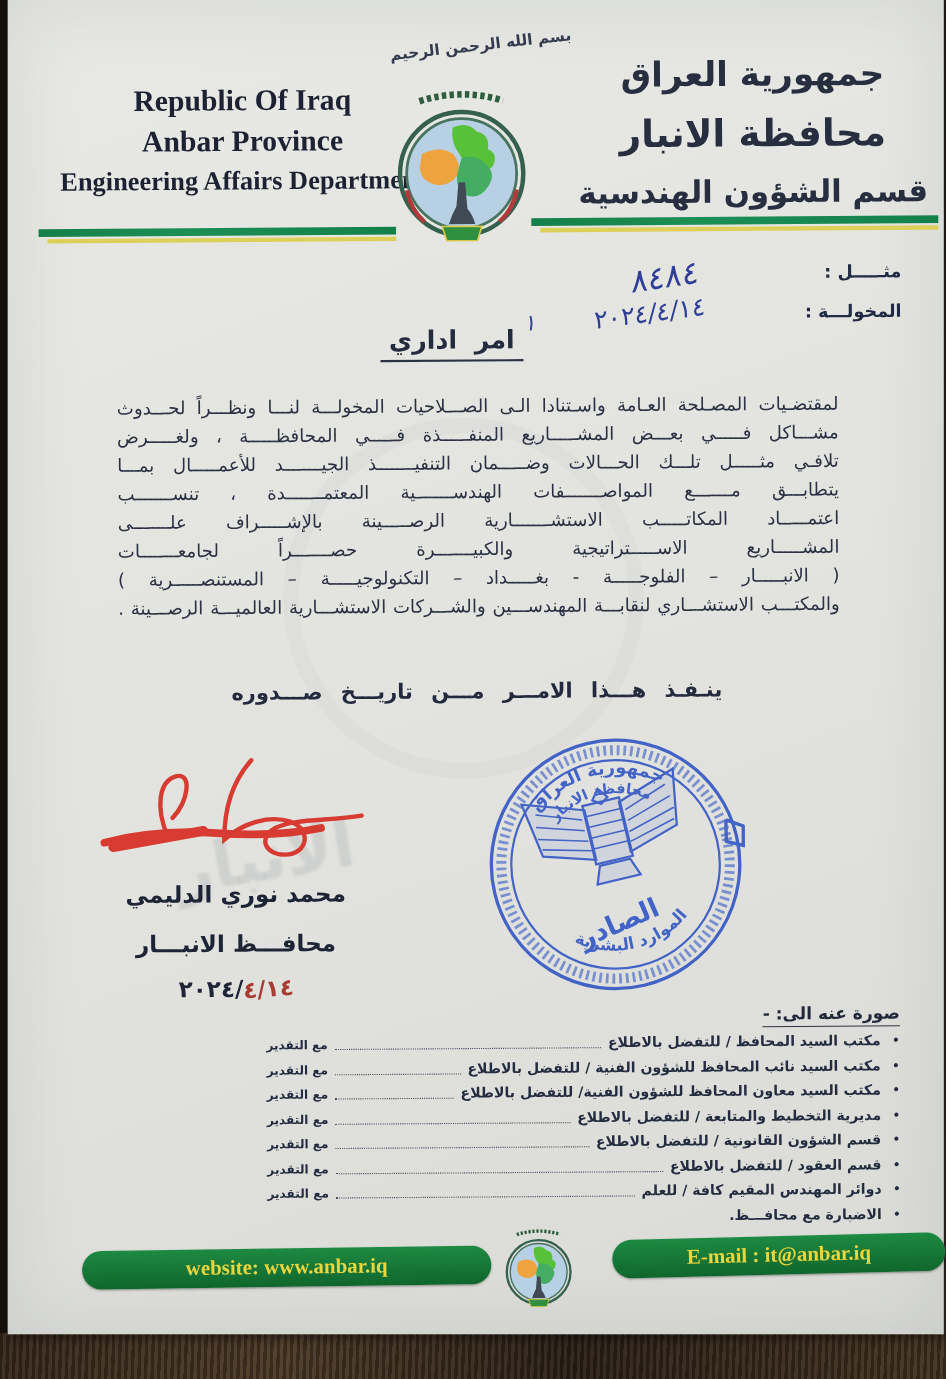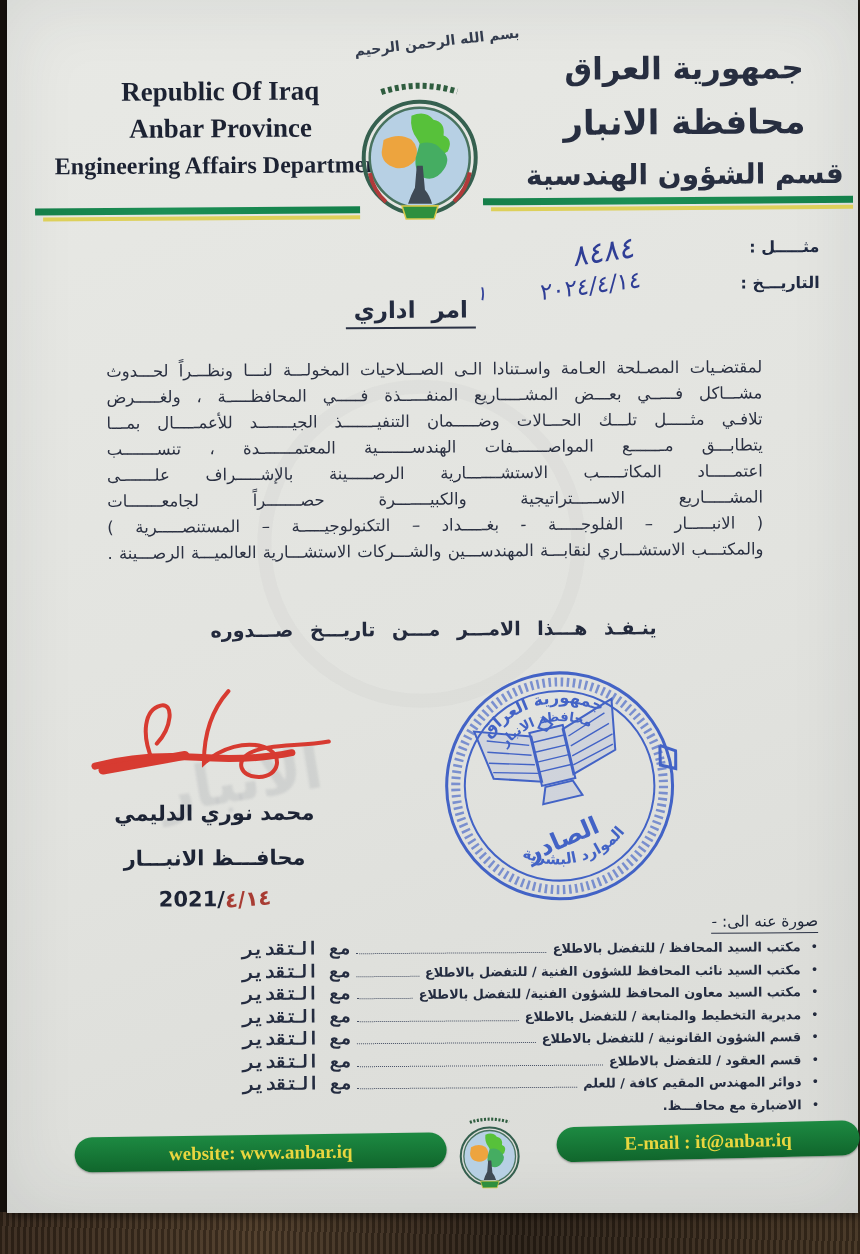--- a/index.html
+++ b/index.html
@@ -74,28 +74,28 @@
     transform:rotate(-13deg);opacity:.88;mix-blend-mode:multiply;}
 
   
   .wmark{position:absolute;left:150px;top:745px;font-size:58px;font-weight:bold;direction:rtl;
     color:rgba(110,115,128,.15);transform:rotate(-9deg);filter:blur(1px);pointer-events:none;}
   .wring{position:absolute;left:250px;top:380px;width:300px;height:300px;border-radius:50%;
     border:14px solid rgba(150,152,162,.07);pointer-events:none;}
 
   
   .dist-head-wrap{position:absolute;left:0;top:914px;width:808px;text-align:right;direction:rtl;}
-  .dist-head{display:inline-block;font-size:15.5px;font-weight:normal;color:#20283a;
+  .dist-head{display:inline-block;font-size:15.5px;font-weight:bold;color:#20283a;
     border-bottom:1.6px solid #2b3245;padding-bottom:2px;}
   .dist-list{position:absolute;left:232px;top:942px;width:576px;direction:rtl;}
   .dist-row{display:flex;align-items:flex-end;margin-bottom:7.5px;}
   .bullet{font-size:13px;color:#232b3e;margin-left:10px;line-height:15px;}
   .dist-text{font-size:12.8px;font-weight:bold;color:#242c40;white-space:nowrap;line-height:15px;}
   .leader{flex:1;border-bottom:1.7px dotted #454e63;margin:0 6px 3px;}
-  .dist-suffix{font-size:18px;font-weight:bold;color:#242c40;white-space:nowrap;line-height:15px;font-family:Liberation Mono, monospace;}
+  .dist-suffix{font-size:11px;font-weight:bold;color:#242c40;white-space:nowrap;line-height:15px;}
 
   
   .pill{position:absolute;height:35px;border-radius:18px;display:flex;align-items:center;justify-content:center;
     background:linear-gradient(180deg,#1d8a42,#10662c);box-shadow:0 1px 2px rgba(0,0,0,.35);
     color:#e9d63f;font-family:"Liberation Serif",serif;font-weight:bold;font-size:19px;}
   .pill-web{left:63px;top:1134px;width:372px;transform:rotate(-0.4deg);}
   .pill-mail{left:545px;top:1126px;width:303px;transform:rotate(-1deg);}
   .logo-footer{left:447px;top:1116px;width:62px;height:80px;}
 </style>
 </head>
@@ -146,21 +146,21 @@
         <div class="g"></div>
         <div class="y"></div>
       </div>
 
       <div class="ref">
         <div class="ref-row">
           <span class="ref-label">مثـــــل :</span>
           <span class="hand ref-num">٨٤٨٤</span>
         </div>
         <div class="ref-row">
-          <span class="ref-label">التاريـــخ :</span>
+          <span class="ref-label">المخولـــة :</span>
           <span class="hand ref-date">٢٠٢٤/٤/١٤</span>
         </div>
       </div>
       <div class="stray">١</div>
 
       <div class="title-wrap">
         <span class="title">امر اداري</span>
       </div>
 
       <div class="body-block">
@@ -180,21 +180,21 @@
         <g stroke="#d6281e" fill="none" stroke-linecap="round" opacity="0.9">
           <path d="M8 82 Q 55 70 110 74 T 205 70" stroke-width="7"></path>
           <path d="M16 86 L 98 72" stroke-width="9"></path>
           <path d="M66 78 C 54 50 58 26 74 22 C 88 19 85 44 70 60" stroke-width="4"></path>
           <path d="M142 8 C 124 28 117 52 117 80 C 135 64 159 58 177 64 C 197 71 193 94 172 94 C 153 94 148 78 163 70 C 180 61 212 64 242 59" stroke-width="4"></path>
         </g>
       </svg>
       <div class="sig-name">محمد نوري الدليمي</div>
       <div class="sig-pos">محافـــظ الانبـــار</div>
       <div class="sig-date">
-        <span class="printed">2021/</span><span class="handred">٤/١٤</span>
+        <span class="printed">٢٠٢٤/</span><span class="handred">٤/١٤</span>
       </div>
 
       <svg class="stamp" viewBox="0 0 240 240">
         <defs>
           <path id="arcTop" d="M 30 128 A 90 90 0 0 1 210 128"></path>
           <path id="arcTop2" d="M 48 128 A 72 72 0 0 1 192 128"></path>
           <path id="arcBot" d="M 36 130 A 86 86 0 0 0 204 130"></path>
         </defs>
         <g stroke="#2c51c3" fill="none">
           <circle cx="120" cy="120" r="112" stroke-width="3"></circle>

